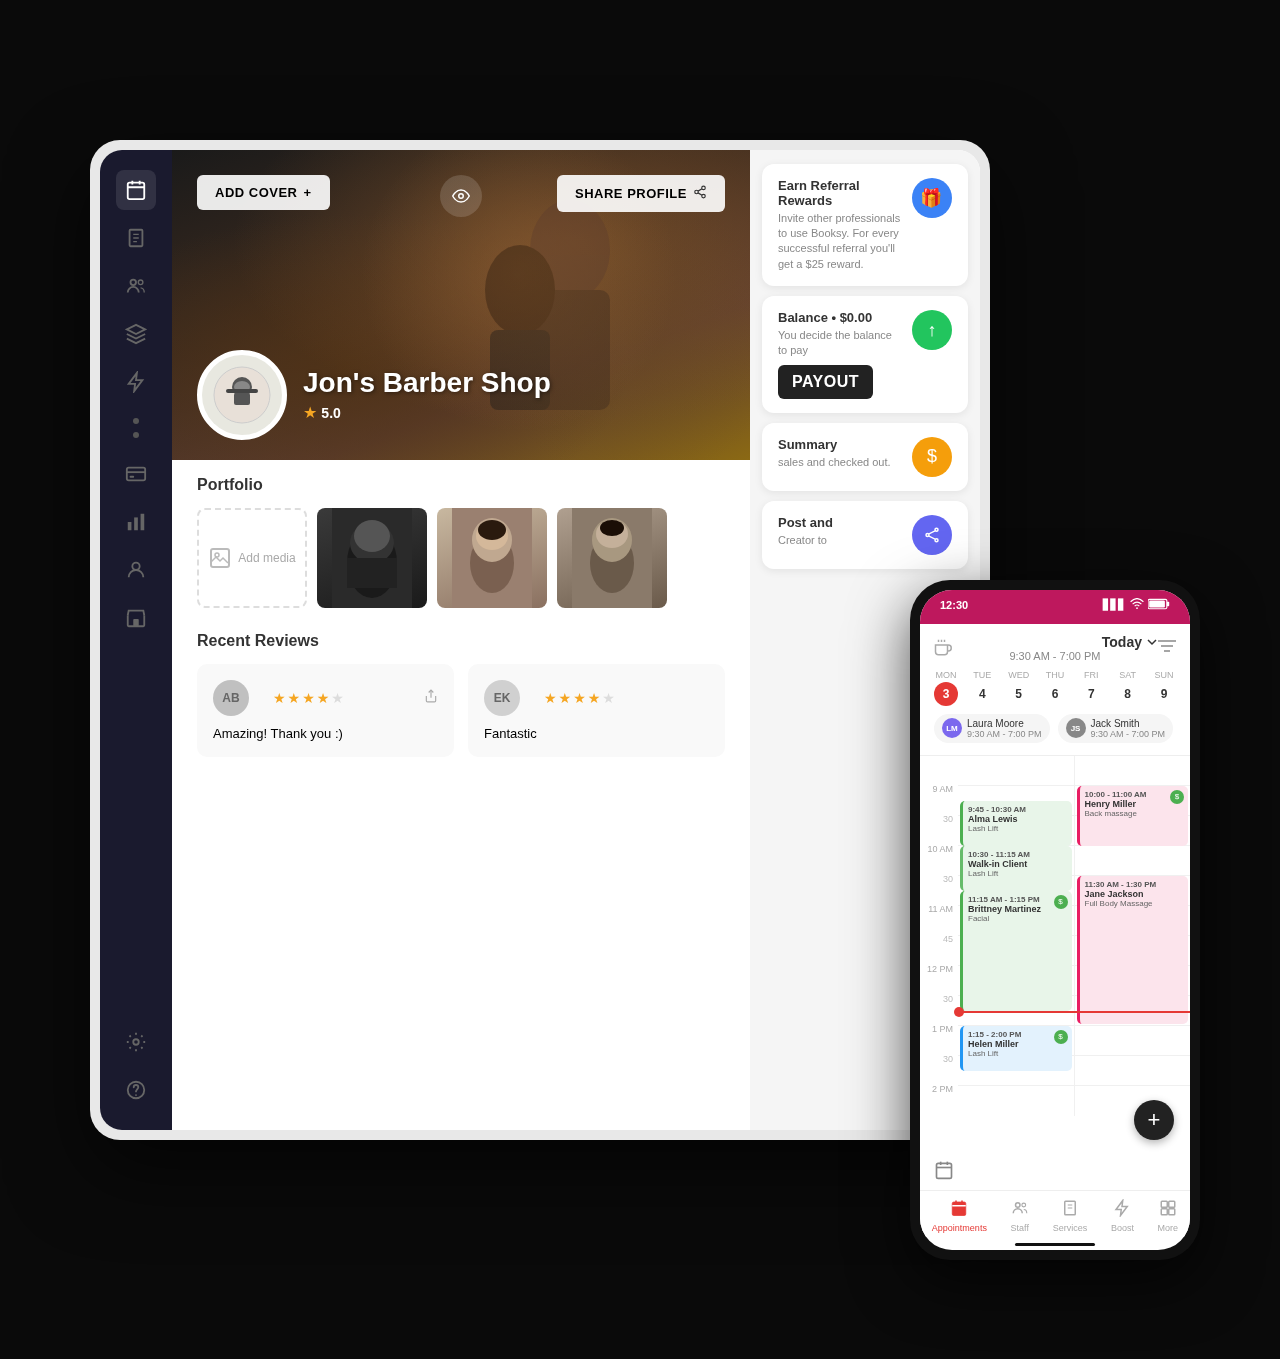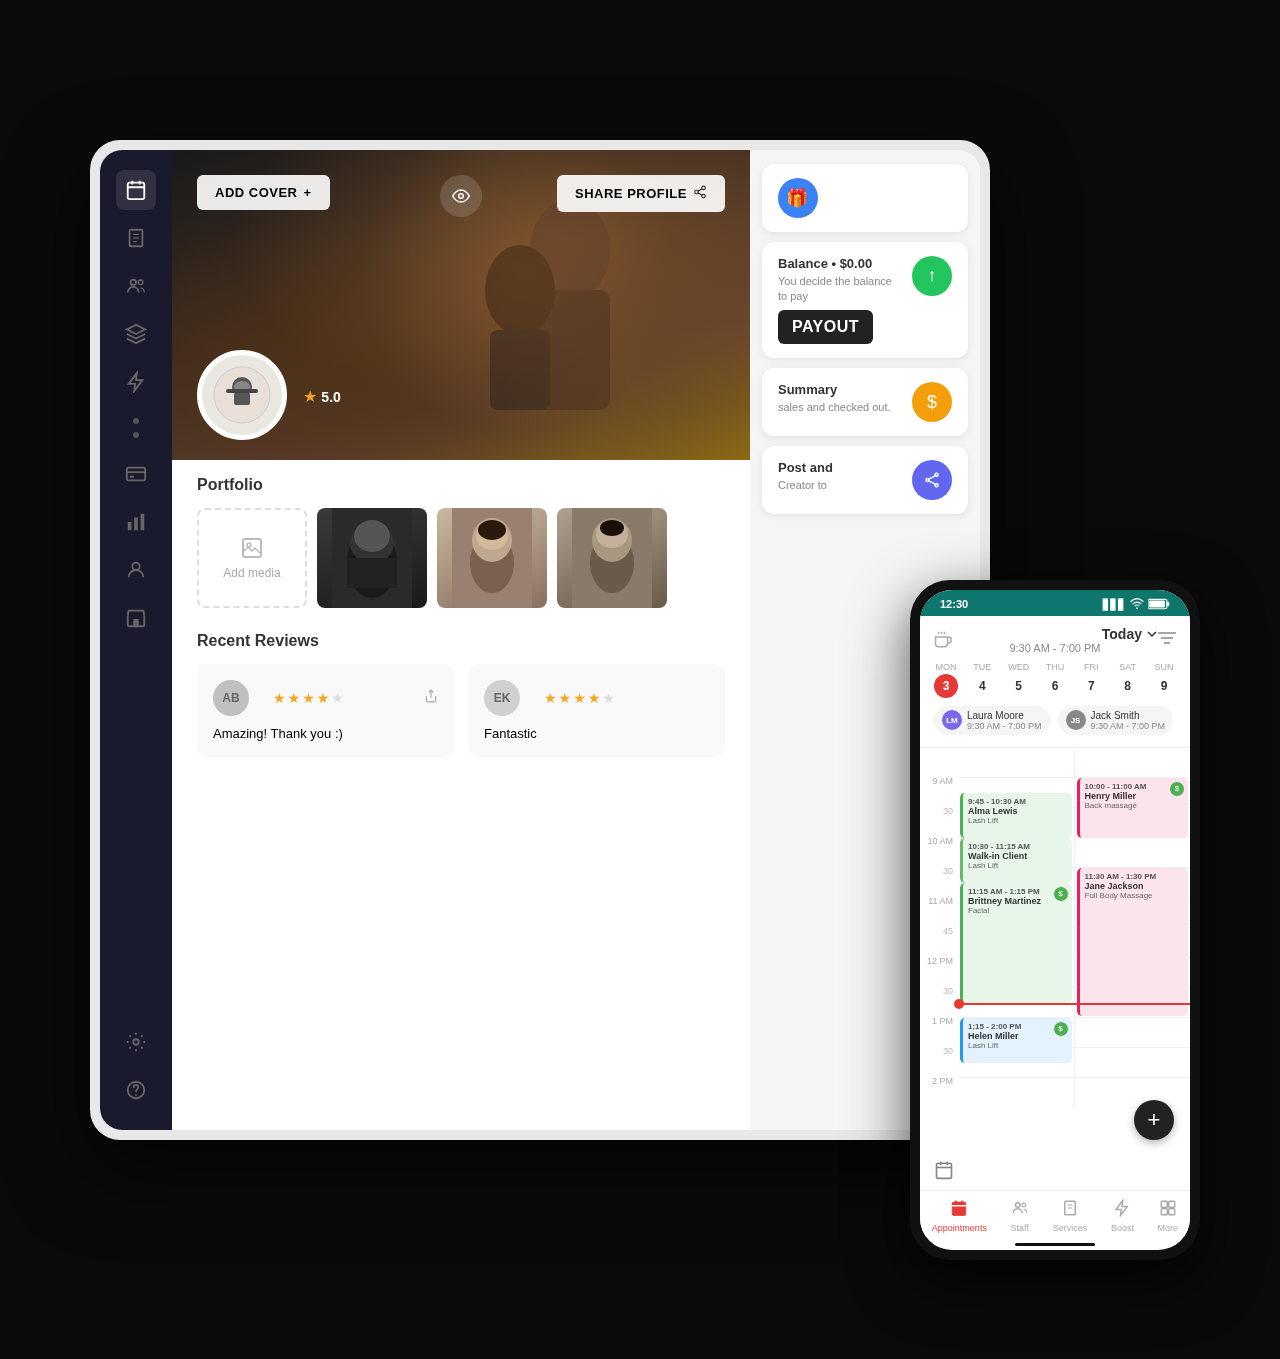--- a/index.html
+++ b/index.html
@@ -232,21 +232,21 @@
       gap: 10px;
       margin-bottom: 24px;
     }
 
     .portfolio-add {
       width: 110px;
       height: 100px;
       border: 2px dashed #ddd;
       border-radius: 8px;
       display: flex;
-      flex-direction: column;
+      flex-direction: row;
       align-items: center;
       justify-content: center;
       gap: 6px;
       color: #aaa;
       font-size: 12px;
       cursor: pointer;
       flex-shrink: 0;
     }
 
     .portfolio-img {
@@ -444,25 +444,26 @@
       width: 100%;
       height: 100%;
       background: white;
       border-radius: 32px;
       overflow: hidden;
       display: flex;
       flex-direction: column;
     }
 
     .phone-status {
-      background: #0f766e;
+      background: #be185d;
       color: white;
       display: flex;
+      align-items: center;
       justify-content: space-between;
-      padding: 8px 20px 4px;
+      padding: 8px 20px 12px;
       font-size: 11px;
       font-weight: 600;
     }
 
     .phone-status-icons { display: flex; gap: 4px; align-items: center; font-size: 10px; }
 
     .cal-header {
       background: white;
       padding: 10px 14px 6px;
       border-bottom: 1px solid #eee;
@@ -809,20 +810,21 @@
                   <svg width="60" height="60" viewBox="0 0 60 60">
                     <circle cx="30" cy="30" r="28" fill="#e8e0d8" stroke="#ccc" stroke-width="1"></circle>
                     <circle cx="30" cy="22" r="10" fill="#555"></circle>
                     <ellipse cx="30" cy="22" rx="8" ry="6" fill="#888"></ellipse>
                     <rect x="14" y="24" width="32" height="4" rx="2" fill="#444"></rect>
                     <rect x="22" y="28" width="16" height="12" rx="2" fill="#555"></rect>
                   </svg>
                 </div>
               </div>
               <div class="profile-info">
+                <div class="shop-name">Jon's Barber Shop</div>
                 <div class="rating">
                   <span class="star-icon">★</span>
                   <span class="rating-num">5.0</span>
                 </div>
               </div>
             </div>
           </div>
 
           <div class="content-scroll">
             <div class="portfolio-title">Portfolio</div>
@@ -907,20 +909,24 @@
                 <div class="review-text">Fantastic</div>
               </div>
             </div>
           </div>
         </div>
 
         <div class="tablet-right">
 
 
           <div class="widget-card">
+            <div class="widget-content">
+              <div class="widget-title">Earn Referral Rewards</div>
+              <div class="widget-desc">Invite other professionals to use Booksy. For every successful referral you'll get a $25 reward.</div>
+            </div>
             <div class="widget-icon blue">🎁</div>
           </div>
 
           <div class="widget-card">
             <div class="widget-content">
               <div class="widget-title">Balance • $0.00</div>
               <div class="widget-desc">You decide the balance to pay</div>
               <button class="payout-btn">PAYOUT</button>
             </div>
             <div class="widget-icon green">↑</div>

